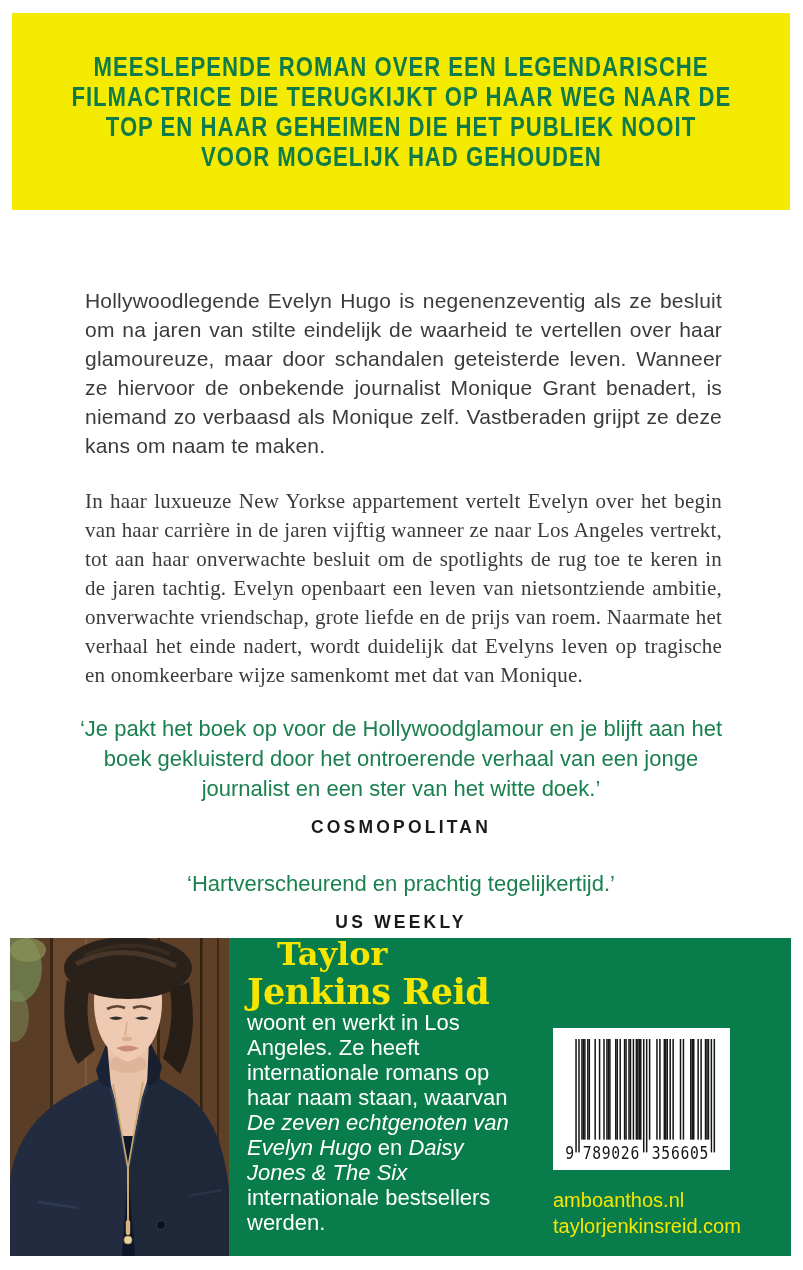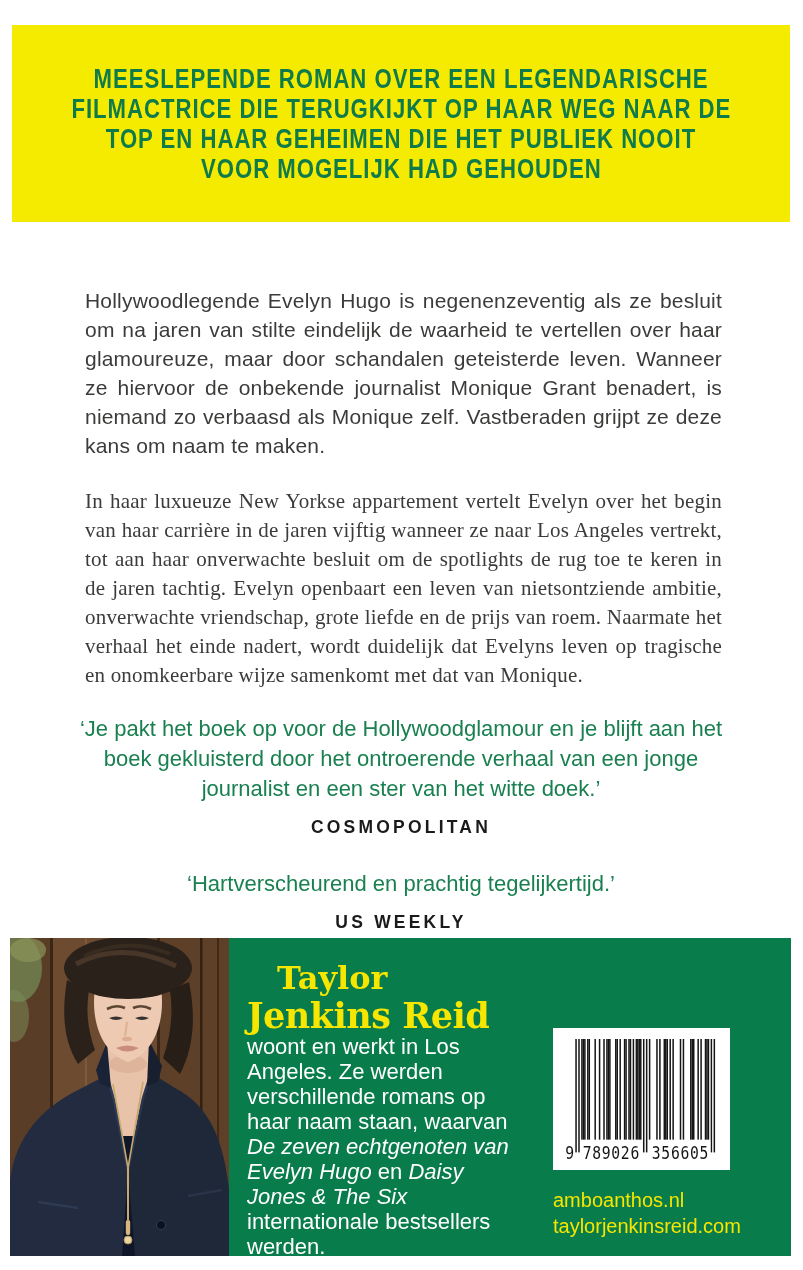--- a/index.html
+++ b/index.html
@@ -1,20 +1,20 @@
 <!DOCTYPE html>
 <html style="--banner_bg: #F5EB00; --banner_text: #0F7B4B; --body_text: #3B3B3A; --quote_green: #1A8050; --panel_green: #087C4A; --accent_yellow: #F7E600; --source_black: #1A1A1A;"><head>
 <meta charset="utf-8">
 <style>
   html,body{margin:0;padding:0;background:#fff;}
   .page{position:relative;width:803px;height:1270px;background:#fff;overflow:hidden;
         font-family:"Liberation Sans",sans-serif;}
 
   
-  .banner{position:absolute;left:12px;top:25px;width:778px;height:197px;
+  .banner{position:absolute;left:12px;top:13px;width:778px;height:197px;
           background:var(--banner_bg,#f5eb00);
           display:flex;flex-direction:column;justify-content:center;align-items:center;}
   .banner-line{color:var(--banner_text,#0f7b4b);font-weight:700;font-size:27px;line-height:30px;
                letter-spacing:1.2px;white-space:nowrap;transform:scaleX(0.82);}
 
   
   .synopsis{position:absolute;left:85px;top:286px;width:637px;}
   .synopsis p{margin:0;color:var(--body_text,#3b3b3a);font-size:21px;line-height:29px;
               text-align:justify;letter-spacing:0.2px;}
   .synopsis p + p{margin-top:27px;font-family:Liberation Serif, serif;}
@@ -24,21 +24,21 @@
   .review{text-align:center;}
   .review + .review{margin-top:32px;}
   .quote{color:var(--quote_green,#1a8050);font-size:22px;line-height:30px;margin:12px;}
   .source{color:var(--source_black,#1a1a1a);font-weight:700;font-size:19px;line-height:21px;
           letter-spacing:3.5px;margin-top:6px;transform:scaleX(0.92);}
 
   
   .author-panel{position:absolute;left:10px;top:938px;width:781px;height:318px;
                 background:var(--panel_green,#087c4a);display:flex;}
   .photo{width:219px;height:318px;flex:none;display:block;}
-  .bio-col{flex:none;width:264px;margin-left:18px;padding-top:24px;}
+  .bio-col{flex:none;width:264px;margin-left:18px;}
   .name-line1{font-family:"DejaVu Serif",serif;font-weight:700;font-size:32px;line-height:32px;
               color:var(--accent_yellow,#f7e600);margin-left:30px;}
   .bio-text{margin:4px 0 0 0;color:#ffffff;font-size:22px;line-height:25px;}
   .name-inline{font-family:"DejaVu Serif",serif;font-weight:700;font-size:35px;line-height:36px;
                color:var(--accent_yellow,#f7e600);letter-spacing:-0.5px;}
   .italic{font-style:italic;}
 
   .barcode-col{flex:none;margin-left:42px;padding-top:90px;width:200px;}
   .barcode-box{width:177px;height:142px;background:#ffffff;box-sizing:border-box;
                padding:11px 12px 5px;}
@@ -123,21 +123,21 @@
       <path d="M74,18 Q118,-2 160,16" stroke="#3a2c20" stroke-width="4" fill="none" opacity="0.9"></path>
 
       <path d="M103,146 L118,230 M133,144 L118,230" stroke="#c9a86b" stroke-width="1.6" fill="none"></path>
       <path d="M118,230 L118,282" stroke="#c9a86b" stroke-width="2" fill="none"></path>
       <rect x="115.8" y="282" width="4.4" height="15" rx="2" fill="#d6b67c"></rect>
       <circle cx="118" cy="302" r="4" fill="#e8d5a2" stroke="#b2925b" stroke-width="1"></circle>
     </svg>
 
     <div class="bio-col">
       <div class="name-line1">Taylor</div>
-      <p class="bio-text"><span class="name-inline">Jenkins Reid</span><span><span> woont en werkt in Los Angeles. Ze werden verschillende romans op haar naam staan, waarvan </span><span class="italic">De zeven echtgenoten van Evelyn Hugo</span><span> en </span><span class="italic">Daisy Jones &amp; The Six</span><span> internationale bestsellers werden.</span></span></p>
+      <p class="bio-text"><span class="name-inline">Jenkins Reid</span><span><span> woont en werkt in Los Angeles. Ze heeft internationale romans op haar naam staan, waarvan </span><span class="italic">De zeven echtgenoten van Evelyn Hugo</span><span> en </span><span class="italic">Daisy Jones &amp; The Six</span><span> internationale bestsellers werden.</span></span></p>
     </div>
 
     <div class="barcode-col">
       <div class="barcode-box">
         <svg id="barcode-svg" viewBox="-7 0 104 70" preserveAspectRatio="none">
             <rect x="0" y="0" width="1.02" height="63" fill="#151515"></rect>
             <rect x="2" y="0" width="1.02" height="63" fill="#151515"></rect>
             <rect x="4" y="0" width="1.02" height="56" fill="#151515"></rect>
             <rect x="5" y="0" width="1.02" height="56" fill="#151515"></rect>
             <rect x="6" y="0" width="1.02" height="56" fill="#151515"></rect>

